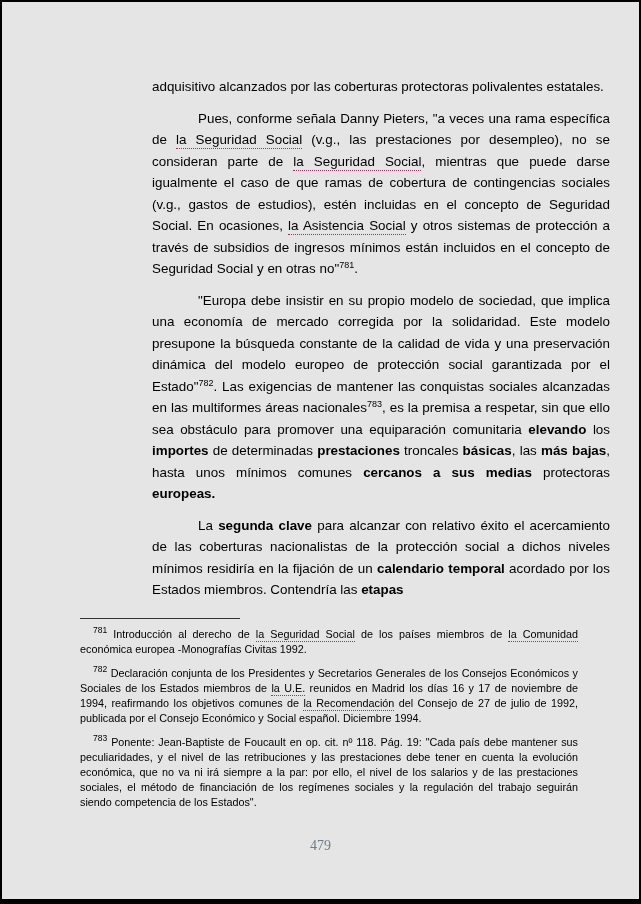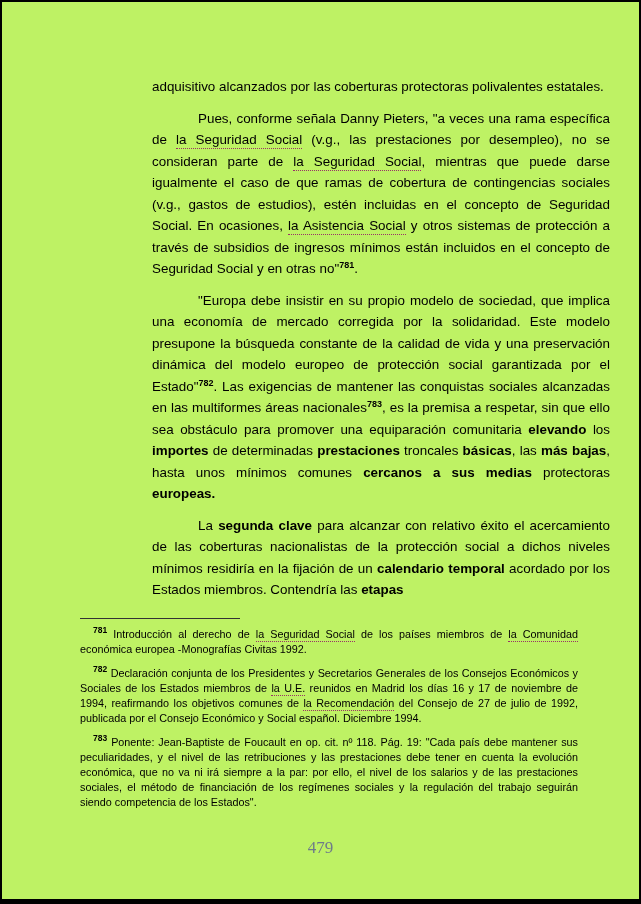--- a/index.html
+++ b/index.html
@@ -5,21 +5,21 @@
   html, body {
     margin: 0;
     padding: 0;
     background: #ffffff;
   }
   .page {
     position: relative;
     width: 641px;
     height: 904px;
     box-sizing: border-box;
-    background: #bef264;
+    background: #e5e5e5;
     border-top: 2px solid #000;
     border-left: 2px solid #000;
     border-right: 2px solid #000;
     border-bottom: 5px solid #000;
     overflow: hidden;
     font-family: "Liberation Sans", sans-serif;
     color: #000;
   }
   .body-text {
     position: absolute;
@@ -40,21 +40,20 @@
     font-weight: bold;
   }
   .run-u {
     border-bottom: 1.5px dotted var(--flag-underline, #993366);
     padding-bottom: 1px;
   }
   sup.run-sup {
     font-size: 9px;
     line-height: 0;
     vertical-align: super;
-    font-weight: bold;
   }
   .footnotes {
     position: absolute;
     left: 78px;
     top: 616px;
     width: 498px;
   }
   .fn-separator {
     width: 160px;
     height: 0;
@@ -71,21 +70,21 @@
   .footnotes sup.run-sup {
     font-size: 8.5px;
   }
   .page-number {
     position: absolute;
     left: 0;
     right: 0;
     top: 836px;
     text-align: center;
     font-family: "Liberation Serif", serif;
-    font-size: 17px;
+    font-size: 14px;
     color: var(--page-number, #6e7b8a);
   }
 </style>
 </head>
 <body>
 
 <div class="page">
 
   <div class="body-text">
     <p><span>adquisitivo alcanzados por las coberturas protectoras polivalentes estatales.</span></p>

